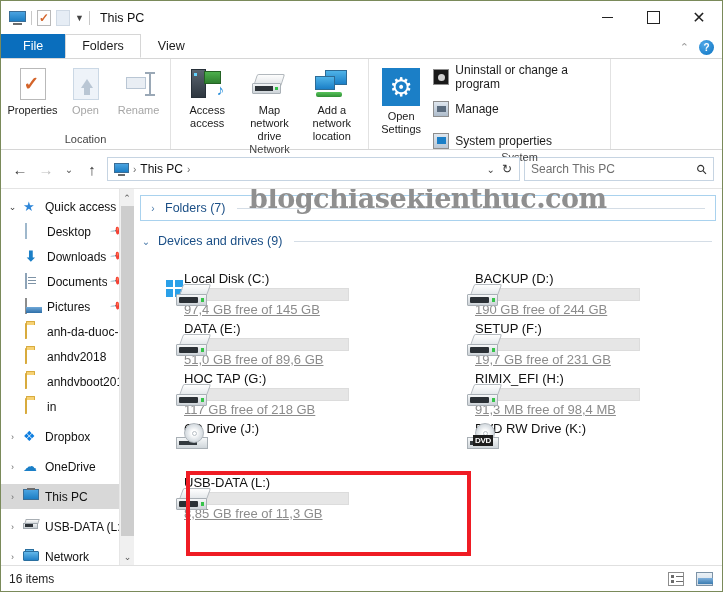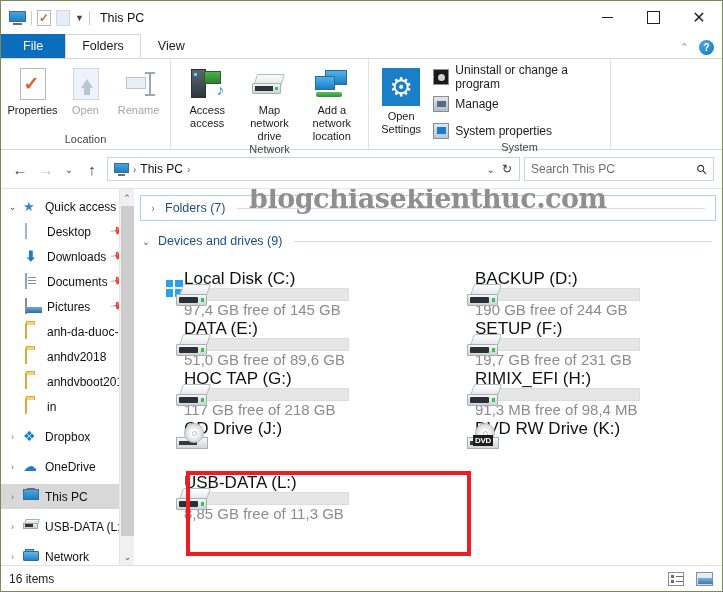--- a/index.html
+++ b/index.html
@@ -138,21 +138,21 @@
   .i-gear .g{color:#fff;font-size:26px;line-height:26px;}
 
   .smallrow { display:flex; align-items:center; gap:6px; height:21px; font-size:12px; color:#1b1b1b; }
   .sm-ico { width:16px;height:16px;flex:none;position:relative;border:1px solid #8d8d8d;background:#222; }
   .sm-ico.uninstall{background:#1a1a1a;}
   .sm-ico.uninstall::after{content:"";position:absolute;left:4px;top:4px;width:7px;height:7px;border-radius:50%;background:#cfcfcf;}
   .sm-ico.sysprop{background:linear-gradient(#dfe7ef,#b9c6d4);}
   .sm-ico.sysprop::after{content:"";position:absolute;left:3px;top:3px;width:9px;height:7px;background:#1b7fc7;}
   .sm-ico.manage{background:linear-gradient(#dfe7ef,#aebccb);}
   .sm-ico.manage::after{content:"";position:absolute;left:3px;top:4px;width:9px;height:6px;background:#5a6b7d;}
-  .syscol { display:flex; flex-direction:column; justify-content:center; gap:6px; padding-top:3px; }
+  .syscol { display:flex; flex-direction:column; justify-content:center; gap:11px; padding-top:3px; }
 
   
   .addrbar {
     height:38px; flex:none; display:flex; align-items:center;
     padding:0 8px; gap:4px; background:#ffffff;
   }
   .navbtn { width:22px;height:22px;display:flex;align-items:center;justify-content:center;font-size:15px;color:#3a3a3a; }
   .navbtn.dim { color:#bdbdbd; }
   .navbtn.small { width:16px; font-size:10px; color:#555; }
   .addrbox {
@@ -245,24 +245,24 @@
   .drives-grid {
     position:absolute; left:8px; top:78px; right:6px;
     display:grid; grid-template-columns:1fr 1fr; gap:0px 8px;
   }
   .drive {
     height:50px; display:flex; align-items:flex-start; gap:10px; padding-left:42px; padding-top:2px;
     position:relative;
   }
   .drive .dico { position:absolute; left:34px; top:16px; }
   .drive .dtext { display:flex; flex-direction:column; gap:2px; padding-top:2px; }
-  .dname { font-size:17px; color:#111; line-height:15px; }
+  .dname { font-size:13px; color:#111; line-height:15px; }
   .dbar { width:165px; height:13px; background:#e6e6e6; border:1px solid #dcdcdc; }
   .dfill { height:100%; }
-  .dfree { font-size:15px; color:#8c8c8c; line-height:14px; }
+  .dfree { font-size:13px; color:#8c8c8c; line-height:14px;text-decoration:underline; }
 
   .hdd { width:36px;height:26px;position:relative; }
   .hdd .top{position:absolute;left:5px;top:1px;width:28px;height:12px;background:linear-gradient(#ffffff,#e2e6e9);border:1px solid #b5bbc0;border-radius:2px;transform:skewX(-20deg);}
   .hdd .front{position:absolute;left:0px;top:11px;width:31px;height:12px;background:linear-gradient(#f6f8f9,#ccd2d7);border:1px solid #a8afb5;border-radius:1px;}
   .hdd .slot{position:absolute;left:3px;top:14px;width:19px;height:6px;background:#2a3035;border-radius:1px;}
   .hdd .grn{position:absolute;left:25px;top:15px;width:3px;height:4px;background:#37c44b;}
   .hdd.win::before{
     content:""; position:absolute; left:-10px; top:-3px; width:17px; height:17px;
     background:
       linear-gradient(#2aa0e8,#2aa0e8) 0 0/7px 7px no-repeat,

